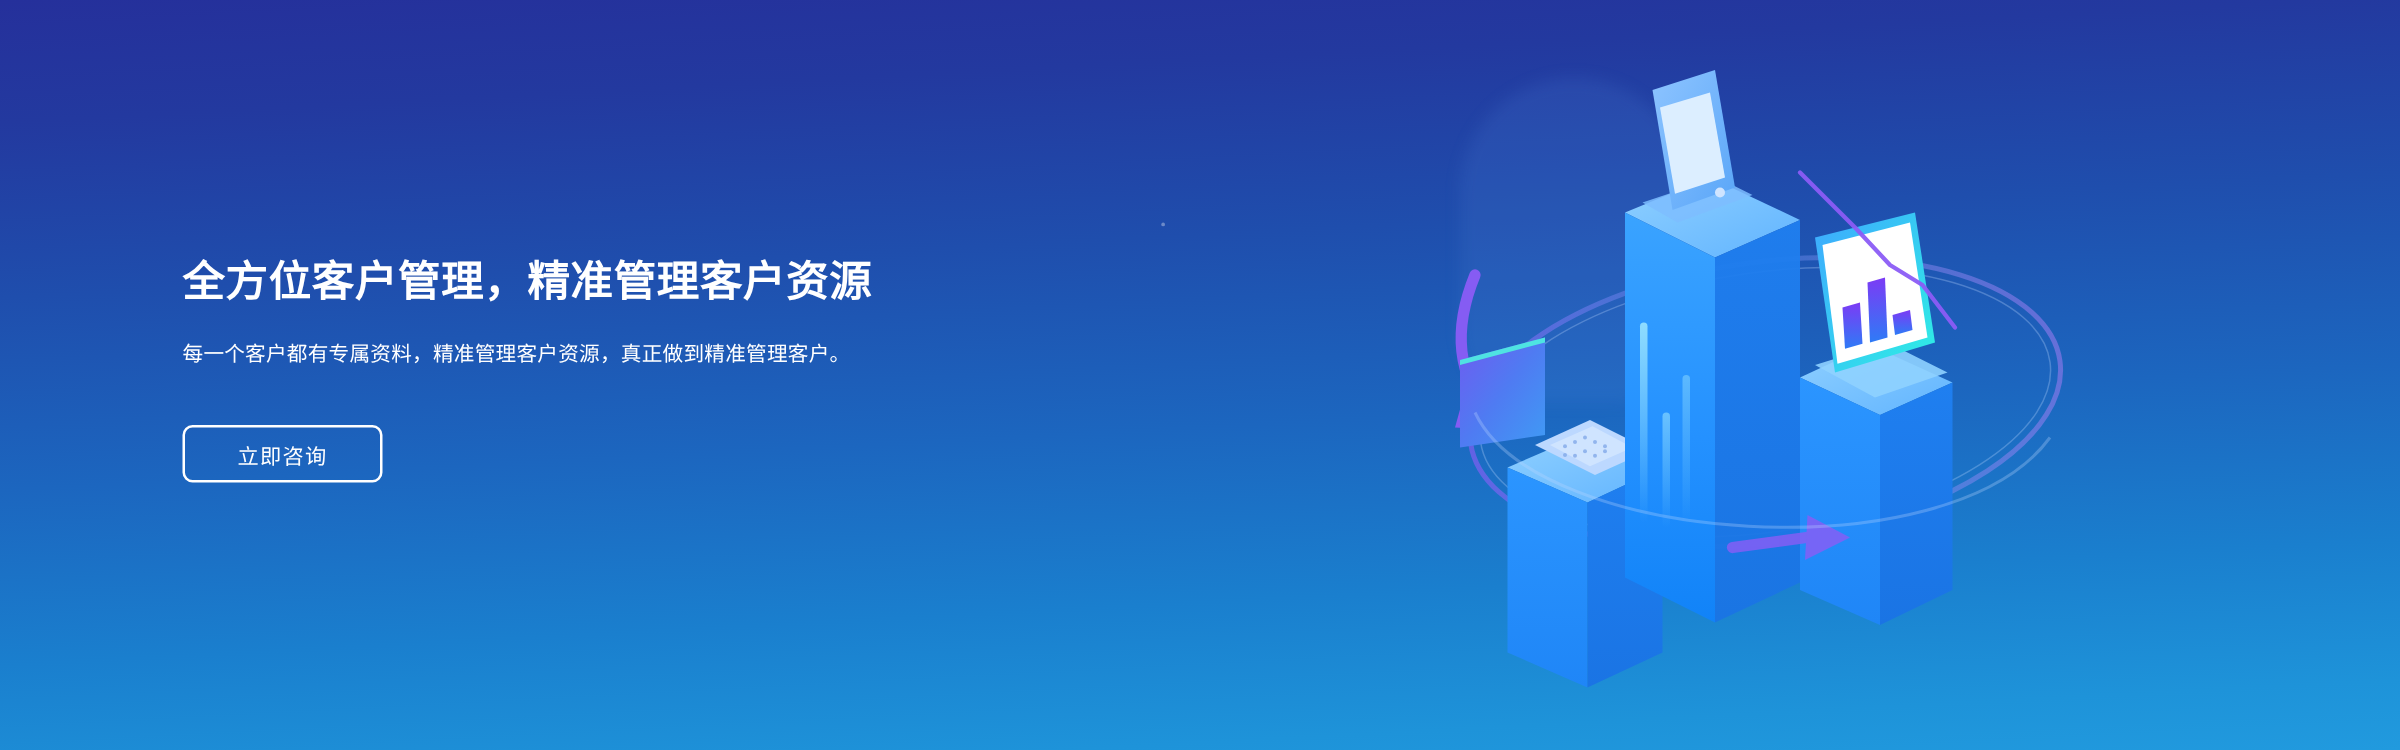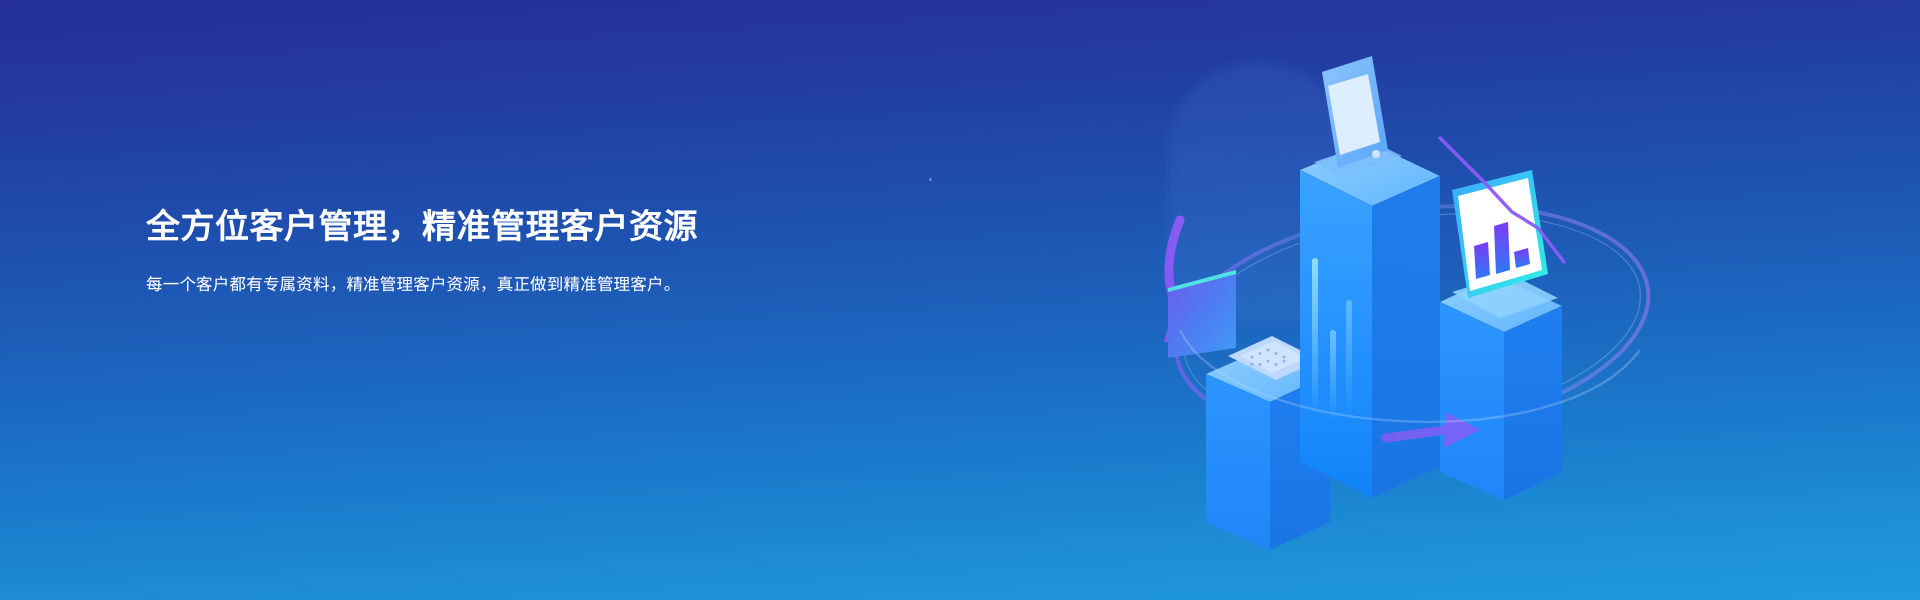--- a/index.html
+++ b/index.html
@@ -108,20 +108,21 @@
 <div class="banner">
 
   <div class="bg-blob"></div>
   <div class="bg-speck"></div>
 
   <div class="copy">
     <h1 class="headline">全方位客户管理，精准管理客户资源</h1>
 
     <p class="subline">每一个客户都有专属资料，精准管理客户资源，真正做到精准管理客户。</p>
 
+    <button class="cta" type="button">立即咨询</button>
   </div>
 
   <div class="illustration">
     <svg viewBox="0 0 540 540" xmlns="http://www.w3.org/2000/svg" aria-hidden="true">
       <defs>
         <linearGradient id="gPillarFront" x1="0" y1="0" x2="0" y2="1">
           <stop offset="0%" stop-color="#2b95ff"></stop>
           <stop offset="100%" stop-color="#1f86f7"></stop>
         </linearGradient>
         <linearGradient id="gPillarSide" x1="0" y1="0" x2="0" y2="1">

